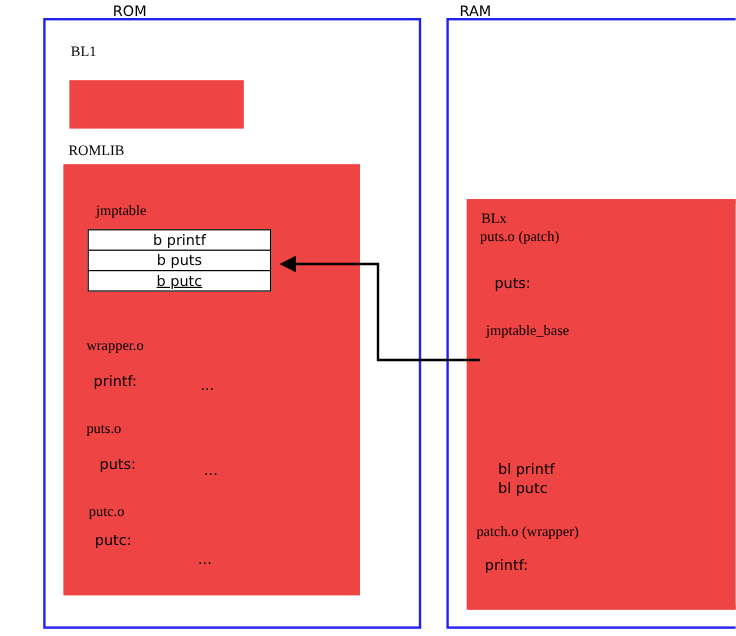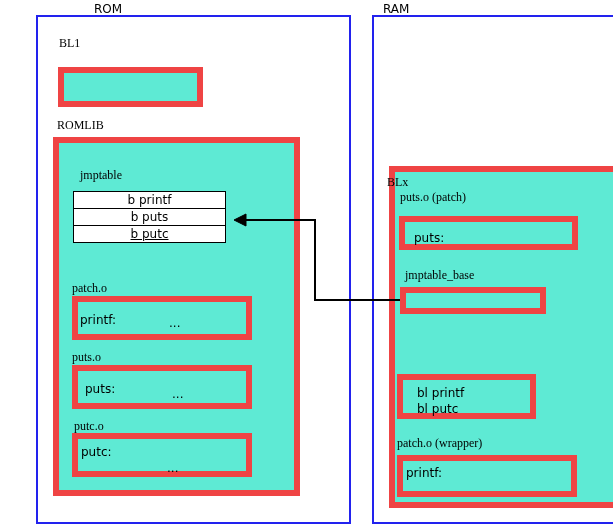--- a/index.html
+++ b/index.html
@@ -36,22 +36,22 @@
     font-size: 12px;
     line-height: 14px;
     white-space: nowrap;
     color: #000;
   }
 
   
   .box {
     position: absolute;
     box-sizing: border-box;
-    border: 6px solid #ef4444;
-    background: #5eead4;
+    border: 4px solid #ef4444;
+    background: #ef4444;
   }
 
   .label {
     position: absolute;
     font-size: 12px;
     line-height: 14px;
     white-space: nowrap;
     color: #000000;
     font-family: Liberation Serif, serif;
   }
@@ -104,21 +104,21 @@
   <div class="center-row" style="left:42px; top:208px; width:153px; height:18px;">
     <span>b puts</span>
   </div>
   <div class="center-row" style="left:42px; top:191px; width:153px; height:18px;">
     <span>b printf</span>
   </div>
   <div class="center-row" style="left:42px; top:225px; width:153px; height:18px;text-decoration:underline;">
     <span>b putc</span>
   </div>
 
-  <div class="label" style="left:41px; top:281px;">patch.o</div>
+  <div class="label" style="left:41px; top:281px;">wrapper.o</div>
   <div class="box" style="left:41px; top:296px; width:180px; height:44px;">
     <span class="cell-text" style="left:2px; top:11px;">printf:</span>
     <span class="cell-text" style="left:91px; top:14px;">...</span>
   </div>
 
   <div class="label" style="left:41px; top:350px;">puts.o</div>
   <div class="box" style="left:41px; top:365px; width:180px; height:44px;">
     <span class="cell-text" style="left:7px; top:11px;">puts:</span>
     <span class="cell-text" style="left:94px; top:16px;">...</span>
   </div>
@@ -126,21 +126,21 @@
   <div class="label" style="left:43px; top:419px;">putc.o</div>
   <div class="box" style="left:41px; top:433px; width:180px; height:44px;">
     <span class="cell-text" style="left:3px; top:6px;">putc:</span>
     <span class="cell-text" style="left:89px; top:22px;">...</span>
   </div>
 
   <div class="region-label" style="left:352px; top:2px;">RAM</div>
   <div class="region" style="left:341px; top:15px; width:265px; height:509px;"></div>
 
   <div class="box" style="left:358px; top:166px; width:236px; height:342px;"></div>
-  <div class="label" style="left:356px; top:175px;">BLx</div>
+  <div class="label" style="left:370px; top:175px;">BLx</div>
 
   <div class="label" style="left:369px; top:190px;">puts.o (patch)</div>
   <div class="box" style="left:368px; top:216px; width:179px; height:34px;">
     <span class="cell-text" style="left:9px; top:9px;">puts:</span>
   </div>
 
   <div class="label" style="left:374px; top:268px;">jmptable_base</div>
   <div class="box" style="left:369px; top:287px; width:146px; height:27px;">
     <span class="cell-text" style="left:6px; top:5px;"></span>
   </div>

